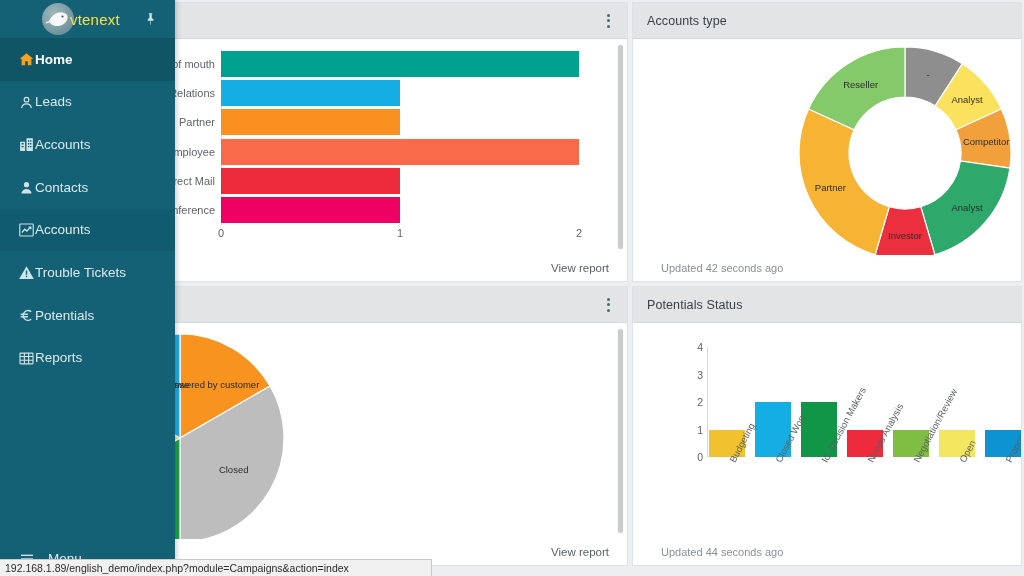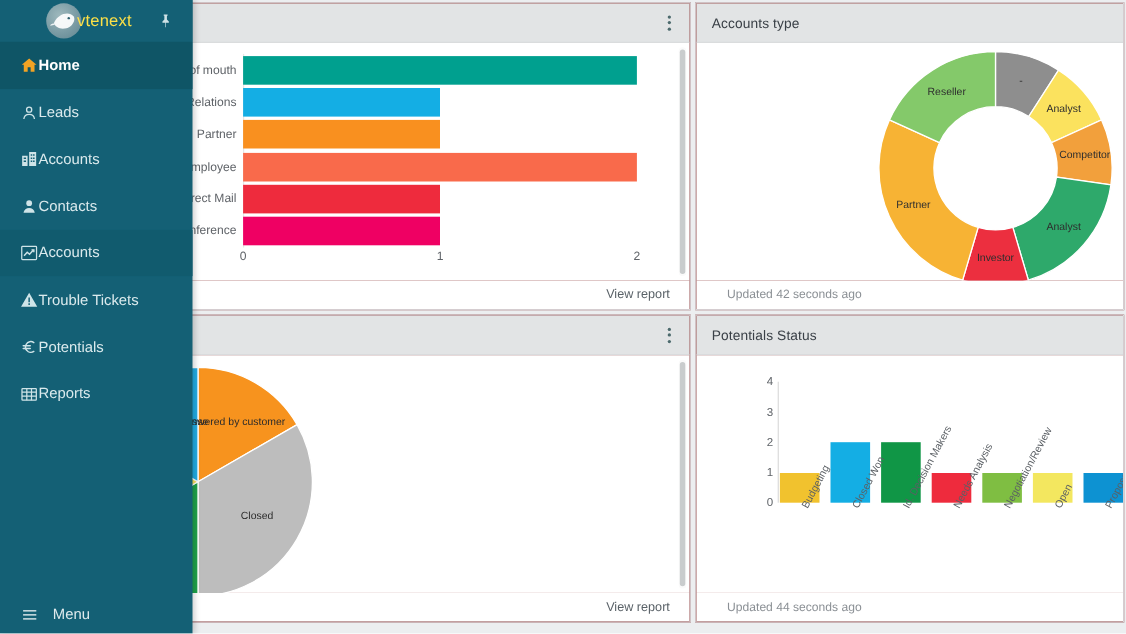--- a/index.html
+++ b/index.html
@@ -502,14 +502,17 @@
         <svg width="16" height="16" viewBox="0 0 24 24" fill="currentColor" aria-hidden="true">
           <rect x="3" y="5.5" width="18" height="1.9"></rect>
             <rect x="3" y="11" width="18" height="1.9"></rect>
             <rect x="3" y="16.5" width="18" height="1.9"></rect>
         </svg>
       </span>
       <span class="nav-label">Menu</span>
     </div>
   </div>
 
+  <div id="statusbar">
+    <span>192.168.1.89/english_demo/index.php?module=Campaigns&amp;action=index</span>
+  </div>
 
 </div>
 
 </body></html>

